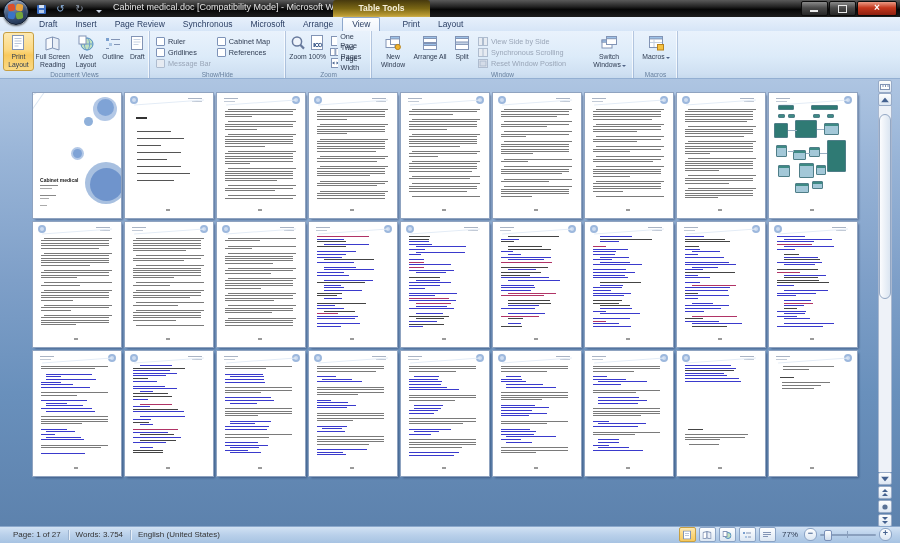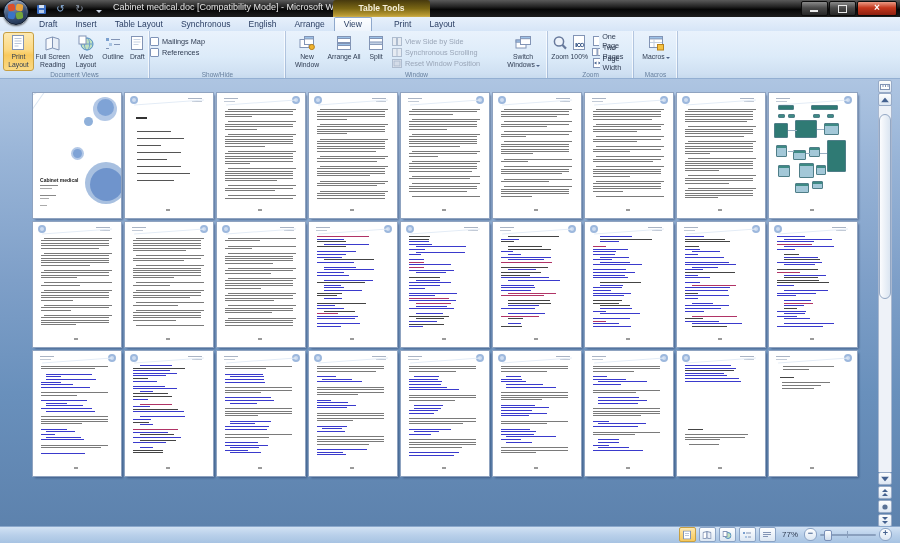--- a/index.html
+++ b/index.html
@@ -128,23 +128,23 @@
     <div class="wc minb"></div>
     <div class="wc maxb"></div>
     <div class="wc close"></div>
   </div>
 </div>
 
 <div class="tabstrip">
   <div class="tabs">
     <span class="tab">Draft</span>
     <span class="tab">Insert</span>
-    <span class="tab">Table Layout</span>
+    <span class="tab">Page Review</span>
     <span class="tab">Synchronous</span>
-    <span class="tab">English</span>
+    <span class="tab">Microsoft</span>
     <span class="tab">Arrange</span>
     <span class="tab active">View</span>
     <span class="tab ctx1">Print</span>
     <span class="tab">Layout</span>
   </div>
 </div>
 <div class="helpbtn"></div>
 
 <div class="ribbon">
 
@@ -201,31 +201,92 @@
             <rect x="5.5" y="7.5" width="7" height="1" fill="#c9d4e4"></rect>
             <rect x="5.5" y="10" width="5" height="1" fill="#c9d4e4"></rect>
           </svg>
       </div>
       <span>Draft</span>
     </div>
     <div class="rlabel">Document Views</div>
   </div>
 
   <div class="rgroup" style="width:136px;">
+    <div class="cbcol" style="width:62px;">
+      <div class="cbrow">
+          <span class="cb"></span>
+          <span>Ruler</span>
+        </div>
+      <div class="cbrow">
+          <span class="cb"></span>
+          <span>Gridlines</span>
+        </div>
+      <div class="cbrow dis">
+          <span class="cb"></span>
+          <span>Message Bar</span>
+        </div>
+    </div>
     <div class="cbcol" style="width:70px;padding-left:0;">
       <div class="cbrow">
           <span class="cb"></span>
-          <span>Mailings Map</span>
+          <span>Cabinet Map</span>
         </div>
       <div class="cbrow">
           <span class="cb"></span>
           <span>References</span>
         </div>
     </div>
     <div class="rlabel">Show/Hide</div>
+  </div>
+
+  <div class="rgroup" style="width:86px;padding-left:2px;">
+    <div class="bigbtn" style="width:26px;">
+      <div class="bi">
+        <svg width="18" height="18">
+            <circle cx="8" cy="7.5" r="4.6" fill="#eef3fa" stroke="#67799c" stroke-width="1.5"></circle>
+            <line x1="11.2" y1="10.8" x2="15" y2="14.6" stroke="#67799c" stroke-width="2.2"></line>
+          </svg>
+      </div>
+      <span>Zoom</span>
+    </div>
+    <div class="bigbtn" style="width:24px;">
+      <div class="bi">
+        <svg width="18" height="18">
+            <rect x="3.5" y="1.5" width="11" height="14" fill="#fff" stroke="#8294b5"></rect>
+            <rect x="5.5" y="9" width="1.4" height="4" fill="#44618f"></rect>
+            <circle cx="9" cy="11" r="1.7" fill="none" stroke="#44618f"></circle>
+            <circle cx="12.2" cy="11" r="1.7" fill="none" stroke="#44618f"></circle>
+          </svg>
+      </div>
+      <span>100%</span>
+    </div>
+    <div class="smallcol">
+      <div class="smallitem">
+        <svg width="9" height="10">
+            <rect x="1.5" y="0.5" width="6" height="9" fill="#fff" stroke="#8294b5"></rect>
+          </svg>
+        <span>One Page</span>
+      </div>
+      <div class="smallitem">
+        <svg width="11" height="10">
+            <rect x="0.5" y="1.5" width="4.5" height="7" fill="#fff" stroke="#8294b5"></rect>
+            <rect x="5.8" y="1.5" width="4.5" height="7" fill="#fff" stroke="#8294b5"></rect>
+          </svg>
+        <span>Two Pages</span>
+      </div>
+      <div class="smallitem">
+        <svg width="11" height="10">
+            <rect x="1.5" y="0.5" width="8" height="9" fill="#fff" stroke="#8294b5"></rect>
+            <path d="M2 5 L4.5 3.5 L4.5 6.5 Z" fill="#44618f"></path>
+            <path d="M9 5 L6.5 3.5 L6.5 6.5 Z" fill="#44618f"></path>
+          </svg>
+        <span>Page Width</span>
+      </div>
+    </div>
+    <div class="rlabel">Zoom</div>
   </div>
 
   <div class="rgroup" style="width:262px;padding-left:3px;">
     <div class="bigbtn" style="width:36px;">
       <div class="bi">
         <svg width="18" height="18">
             <rect x="2" y="5.5" width="9" height="8" fill="#fff" stroke="#8294b5"></rect>
             <rect x="6.5" y="2.5" width="9" height="8" fill="#fff" stroke="#8294b5"></rect>
             <rect x="6.5" y="2.5" width="9" height="2.4" fill="#9cc1e8" stroke="#8294b5"></rect>
             <circle cx="13.8" cy="13" r="2.6" fill="#f0b32e" stroke="#b8831d"></circle>
@@ -282,67 +343,20 @@
         <svg width="18" height="18">
             <rect x="2" y="6" width="10" height="8" fill="#fff" stroke="#8294b5"></rect>
             <rect x="2" y="6" width="10" height="2.2" fill="#9cc1e8" stroke="#8294b5"></rect>
             <rect x="6.5" y="2.5" width="10" height="8" fill="#fff" stroke="#8294b5"></rect>
             <rect x="6.5" y="2.5" width="10" height="2.2" fill="#9cc1e8" stroke="#8294b5"></rect>
           </svg>
       </div>
       <span>Switch Windows</span><span class="caret-d"></span>
     </div>
     <div class="rlabel">Window</div>
-  </div>
-
-  <div class="rgroup" style="width:86px;padding-left:2px;">
-    <div class="bigbtn" style="width:26px;">
-      <div class="bi">
-        <svg width="18" height="18">
-            <circle cx="8" cy="7.5" r="4.6" fill="#eef3fa" stroke="#67799c" stroke-width="1.5"></circle>
-            <line x1="11.2" y1="10.8" x2="15" y2="14.6" stroke="#67799c" stroke-width="2.2"></line>
-          </svg>
-      </div>
-      <span>Zoom</span>
-    </div>
-    <div class="bigbtn" style="width:24px;">
-      <div class="bi">
-        <svg width="18" height="18">
-            <rect x="3.5" y="1.5" width="11" height="14" fill="#fff" stroke="#8294b5"></rect>
-            <rect x="5.5" y="9" width="1.4" height="4" fill="#44618f"></rect>
-            <circle cx="9" cy="11" r="1.7" fill="none" stroke="#44618f"></circle>
-            <circle cx="12.2" cy="11" r="1.7" fill="none" stroke="#44618f"></circle>
-          </svg>
-      </div>
-      <span>100%</span>
-    </div>
-    <div class="smallcol">
-      <div class="smallitem">
-        <svg width="9" height="10">
-            <rect x="1.5" y="0.5" width="6" height="9" fill="#fff" stroke="#8294b5"></rect>
-          </svg>
-        <span>One Page</span>
-      </div>
-      <div class="smallitem">
-        <svg width="11" height="10">
-            <rect x="0.5" y="1.5" width="4.5" height="7" fill="#fff" stroke="#8294b5"></rect>
-            <rect x="5.8" y="1.5" width="4.5" height="7" fill="#fff" stroke="#8294b5"></rect>
-          </svg>
-        <span>Two Pages</span>
-      </div>
-      <div class="smallitem">
-        <svg width="11" height="10">
-            <rect x="1.5" y="0.5" width="8" height="9" fill="#fff" stroke="#8294b5"></rect>
-            <path d="M2 5 L4.5 3.5 L4.5 6.5 Z" fill="#44618f"></path>
-            <path d="M9 5 L6.5 3.5 L6.5 6.5 Z" fill="#44618f"></path>
-          </svg>
-        <span>Page Width</span>
-      </div>
-    </div>
-    <div class="rlabel">Zoom</div>
   </div>
 
   <div class="rgroup" style="width:44px;">
     <div class="bigbtn" style="width:36px;margin:0 auto;">
       <div class="bi">
         <svg width="18" height="18">
             <rect x="2.5" y="2.5" width="13" height="11" fill="#fff" stroke="#8294b5"></rect>
             <rect x="2.5" y="2.5" width="13" height="2.4" fill="#9cc1e8" stroke="#8294b5"></rect>
             <line x1="7" y1="5" x2="7" y2="13" stroke="#c2cfe0"></line>
             <line x1="3" y1="8.5" x2="15" y2="8.5" stroke="#c2cfe0"></line>
@@ -1321,20 +1335,27 @@
     <div class="sbtn">
       <svg width="8" height="8">
           <path d="M4 3 L7 0 L1 0 Z" fill="#44618f"></path>
           <path d="M4 7 L7 4 L1 4 Z" fill="#44618f"></path>
         </svg>
     </div>
   </div>
 </div>
 
 <div class="statusbar">
+  <div class="sleft">
+    <span class="sitem">Page: 1 of 27</span>
+    <span class="ssep"></span>
+    <span class="sitem">Words: 3.754</span>
+    <span class="ssep"></span>
+    <span class="sitem">English (United States)</span>
+  </div>
   <div class="sright">
     <div class="vb on">
       <svg width="8" height="9">
           <rect x="0.5" y="0.5" width="7" height="8" fill="#fff" stroke="#8294b5"></rect>
           <line x1="2" y1="3" x2="6" y2="3" stroke="#b9c6da"></line>
           <line x1="2" y1="5" x2="6" y2="5" stroke="#b9c6da"></line>
         </svg>
     </div>
     <div class="vb">
       <svg width="9" height="8">

